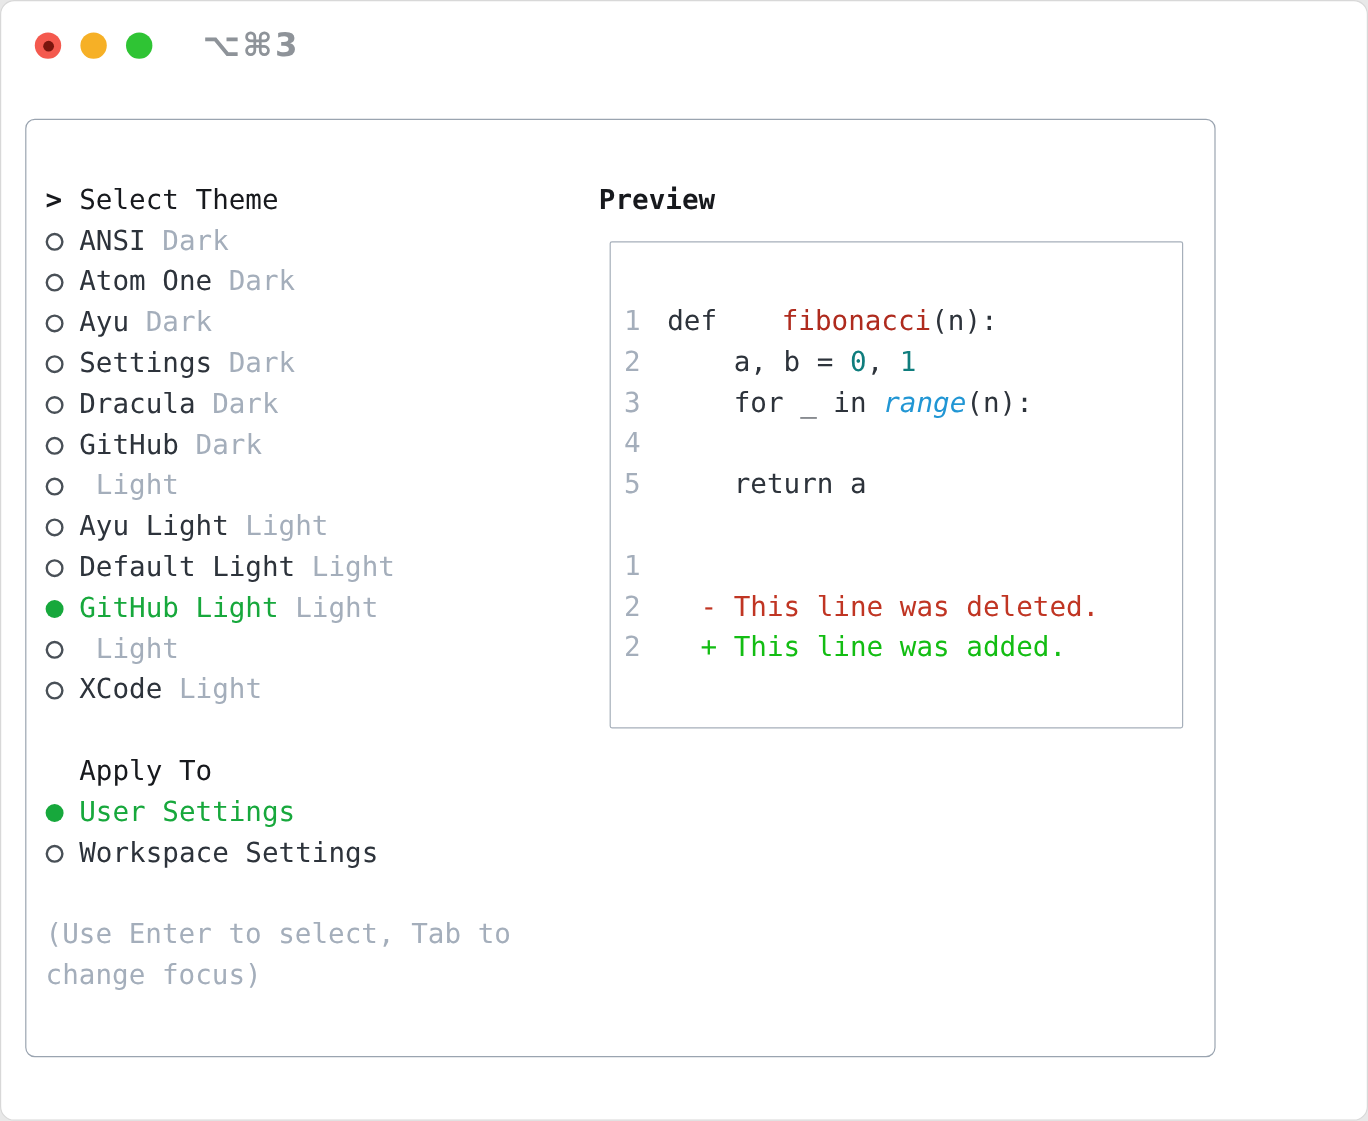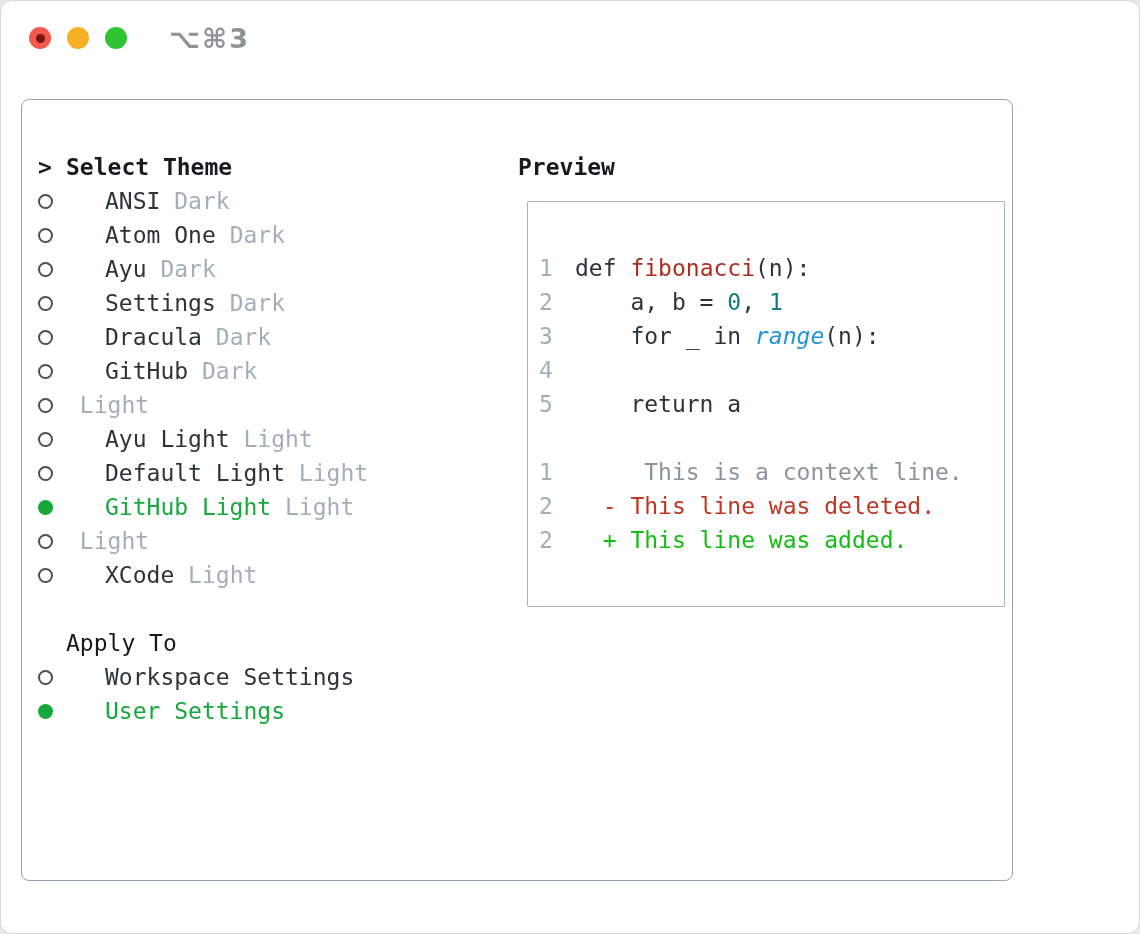--- a/index.html
+++ b/index.html
@@ -30,42 +30,42 @@
   
   .panel{
     position:absolute;left:20px;top:98px;width:992px;height:782px;
     border:1.5px solid var(--panel-border);border-radius:8px;
     font-size:23px;line-height:34px;color:var(--text-dark);
   }
   .left-col{position:absolute;left:16px;top:50px;width:445px;}
   .row{display:flex;align-items:center;height:34px;white-space:pre;}
   .marker{display:inline-flex;width:28px;align-items:center;flex:none;}
   .cursor{font-weight:bold;color:var(--header-black);}
-  .section-header{font-weight:bold;color:var(--header-black);}
+  .section-header{font-weight:normal;color:var(--header-black);}
   .apply-header{color:var(--header-black);}
   .radio{width:15px;height:15px;border-radius:50%;border:2.5px solid #495057;display:inline-block;}
   .radio.on{border:none;background:var(--accent-green);}
-  .theme-name{color:var(--text-dark);margin-left:39px;}
+  .theme-name{color:var(--text-dark);}
   .theme-name.sel{color:var(--accent-green);}
   .theme-variant{color:var(--muted);}
   .spacer{height:34px;}
   .hint{color:var(--muted);max-width:440px;white-space:normal;}
   
-  .right-col{position:absolute;left:496px;top:50px;}
+  .right-col{position:absolute;left:477px;top:50px;}
   .preview-header{font-weight:bold;color:var(--header-black);height:34px;}
   .preview-box{
     margin-top:17px;margin-left:9px;width:478px;
     border:1.5px solid var(--box-border);border-radius:2px;
     padding:49px 6px 49px 11px;
   }
   .pline{display:flex;height:34px;white-space:pre;}
   .ln{display:inline-block;width:36px;flex:none;color:var(--line-number);}
   .blankline{height:34px;}
   .tok-plain{color:var(--text-dark);}
-  .tok-function{color:var(--function-red);}
+  .tok-function{color:var(--function-red);margin-left:40px;}
   .tok-number{color:var(--number-teal);}
   .tok-builtin{color:var(--builtin-blue);font-style:italic;}
   .diff-context{color:var(--context-gray);}
   .diff-deleted{color:var(--deleted-red);text-align:center;}
   .diff-added{color:var(--added-green);}
 </style>
 </head>
 <body>
 
 <div class="window">
@@ -97,34 +97,35 @@
           <div class="row"><span class="marker"><span class="radio on"></span></span><span class="theme-name sel">GitHub Light</span><span class="theme-variant"> Light</span></div>
           <div class="row"><span class="marker"><span class="radio"></span></span><span class="theme-variant"> Light</span></div>
           <div class="row"><span class="marker"><span class="radio"></span></span><span class="theme-name">XCode</span><span class="theme-variant"> Light</span></div>
         </div>
       <div class="spacer"></div>
       <div class="row">
         <span class="marker"></span>
         <span class="apply-header">Apply To</span>
       </div>
       <div id="apply-list">
+          <div class="row"><span class="marker"><span class="radio on"></span></span><span class="theme-name sel">User Settings</span></div>
           <div class="row"><span class="marker"><span class="radio"></span></span><span class="theme-name">Workspace Settings</span></div>
-          <div class="row"><span class="marker"><span class="radio on"></span></span><span class="theme-name sel">User Settings</span></div>
         </div>
       <div class="spacer"></div>
+      <div class="hint">(Use Enter to select, Tab to change focus)</div>
     </div>
 
     <div class="right-col">
       <div class="preview-header">Preview</div>
       <div class="preview-box" id="preview-box">
           <div class="pline"><span class="ln">1</span><span class="tok-plain">def </span><span class="tok-function">fibonacci</span><span class="tok-plain">(n):</span></div>
           <div class="pline"><span class="ln">2</span><span class="tok-plain">    a, b = </span><span class="tok-number">0</span><span class="tok-plain">, </span><span class="tok-number">1</span></div>
           <div class="pline"><span class="ln">3</span><span class="tok-plain">    for _ in </span><span class="tok-builtin">range</span><span class="tok-plain">(n):</span></div>
           <div class="pline"><span class="ln">4</span></div>
           <div class="pline"><span class="ln">5</span><span class="tok-plain">    return a</span></div>
           <div class="blankline"></div>
-          <div class="pline"><span class="ln">1</span><span class="diff-context">     This is a context line.</span></div>
+          <div class="pline"><span class="ln">1</span></div>
           <div class="pline"><span class="ln">2</span><span class="diff-deleted">  - This line was deleted.</span></div>
           <div class="pline"><span class="ln">2</span><span class="diff-added">  + This line was added.</span></div>
         </div>
     </div>
   </div>
 </div>
 
 </body></html>

